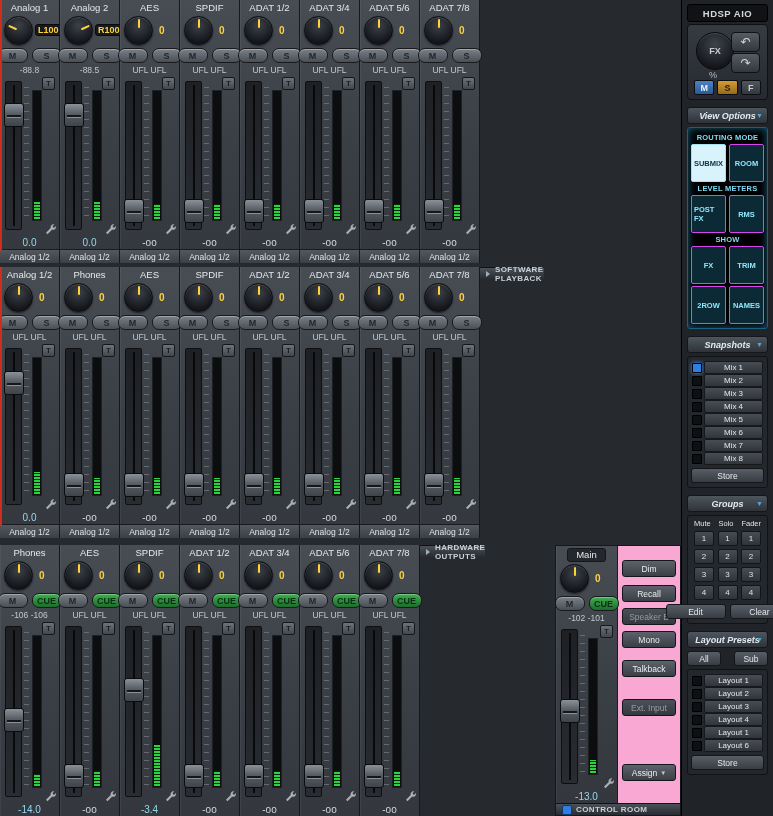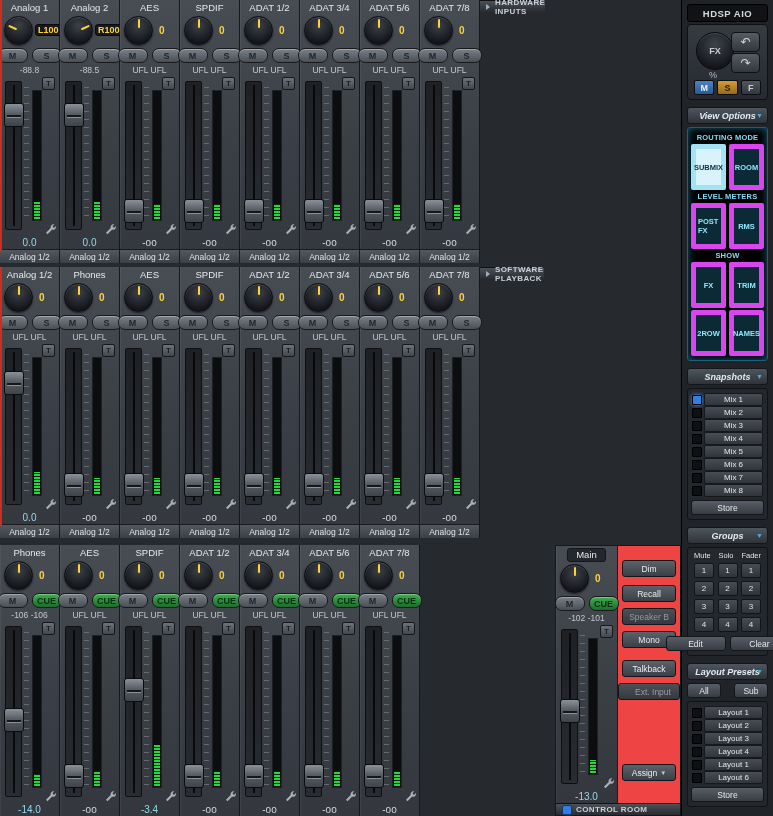--- a/index.html
+++ b/index.html
@@ -37,21 +37,21 @@
   .gain.cyan{color:#93d8ea;}
   .out-label{height:13px;width:100%;background:linear-gradient(#53585f,#3b3f46);border-top:1px solid #191b1e;font-size:8.5px;color:#e0e4e8;display:flex;align-items:center;justify-content:center;}
   
   .sec-header{height:12px;background:linear-gradient(#4b5158,#282b30);border-top:1px solid #0f1113;display:flex;align-items:center;padding-left:4px;font-size:8px;font-weight:bold;color:#c9d0d8;letter-spacing:.4px;position:relative;box-sizing:border-box;}
   .sec-arrow{width:0;height:0;border-left:4px solid #9fb0bd;border-top:3px solid transparent;border-bottom:3px solid transparent;margin:0 5px 0 2px;}
   
   .cr{position:absolute;left:555px;top:545px;width:126px;height:271px;background:#35393f;border:1px solid #15171a;box-sizing:border-box;display:flex;flex-direction:column;}
   .cr-body{flex:1;display:flex;}
   .cr-body .strip{border-right:1px solid #1b1d20;width:62px;}
   .cr-body .strip-name{background:#24272b;border:1px solid #141619;border-radius:3px;padding:0 8px;}
-  .cr-buttons{flex:1;display:flex;flex-direction:column;align-items:center;background:#ef4444;}
+  .cr-buttons{flex:1;display:flex;flex-direction:column;align-items:center;background:#f9a8d4;}
   .cr-btn{width:52px;height:15px;border-radius:3px;background:linear-gradient(#5c626a,#3b3f46);border:1px solid #14161a;color:#e9edf1;font-size:8.5px;display:flex;align-items:center;justify-content:center;flex:0 0 auto;}
   .cr-btn.dim{color:#949ba3;background:linear-gradient(#4b5057,#35393f);}
   .cr-btn.assign{margin-top:auto;margin-bottom:22px;gap:3px;}
   .cr-btn .mini-tri{font-size:6px;color:#c2c8ce;}
   .cr-ico{width:8px;height:8px;background:#2f7fe0;border:1px solid #0d3a74;border-radius:2px;margin:0 4px 0 2px;}
   
   .sidebar{position:absolute;left:681px;top:0;width:92px;height:816px;background:#202327;border-left:1px solid #000;box-sizing:border-box;}
   .device-bar{margin:4px 5px 2px;height:16px;background:#101216;border:1px solid #000;border-radius:3px;color:#d3d8dc;font-size:9.5px;font-weight:bold;display:flex;align-items:center;justify-content:center;letter-spacing:.5px;}
   .fx-panel{margin:2px 5px;position:relative;height:74px;background:linear-gradient(#363a41,#262930);border:1px solid #0f1113;border-radius:4px;}
   .fx-knob{position:absolute;left:8px;top:7px;width:36px;height:36px;border-radius:50%;background:radial-gradient(circle at 50% 32%,#3e434b,#13151a 75%);border:1px solid #090a0c;color:#c6cbd1;display:flex;align-items:center;justify-content:center;font-size:9px;font-weight:bold;box-shadow:inset 0 1px 1px rgba(255,255,255,.15);}
@@ -62,21 +62,21 @@
   .msf{flex:1;height:13px;border-radius:2px;display:flex;align-items:center;justify-content:center;font-size:9px;font-weight:bold;border:1px solid #0c0d10;}
   .msf.m{background:linear-gradient(#4c82c4,#2b5a94);color:#eaf3fb;}
   .msf.s{background:linear-gradient(#d49c36,#96691c);color:#2a1e08;}
   .msf.f{background:linear-gradient(#51575f,#33373d);color:#c9ced4;}
   .side-header{margin:7px 5px 0;height:15px;background:linear-gradient(#4e555d,#2f3339);border:1px solid #13161a;border-radius:3px;display:flex;align-items:center;justify-content:center;color:#e2eaf1;font-size:9px;font-weight:bold;position:relative;font-style:italic;}
   .side-header .tri{position:absolute;right:4px;color:#4aa9da;font-size:7px;}
   .side-panel{margin:3px 5px 0;background:#24272b;border:1px solid #101214;border-radius:3px;padding:3px 3px 4px;}
   #vo-panel{background:#000000;border:1px solid #1d5f7c;box-shadow:inset 0 0 8px rgba(42,170,220,.55);}
   .vo-label{text-align:center;color:#7fdbf4;font-size:7.5px;font-weight:bold;margin-top:2px;letter-spacing:.2px;}
   .vo-row{display:flex;justify-content:center;gap:3px;margin-top:2px;}
-  .vo-btn{min-width:35px;box-sizing:border-box;padding:18px 2px;height:12px;background:#0c2a36;border:5px solid #d946ef;border-radius:2px;color:#8fe6fa;font-size:7.5px;font-weight:bold;display:flex;align-items:center;justify-content:center;}
+  .vo-btn{min-width:35px;box-sizing:border-box;padding:18px 2px;height:12px;background:#0c2a36;border:1px solid #d946ef;border-radius:2px;color:#8fe6fa;font-size:7.5px;font-weight:bold;display:flex;align-items:center;justify-content:center;}
   .vo-btn.active{background:#d8f3fc;color:#093140;border-color:#a3e2f4;}
   .lrow{display:flex;align-items:center;gap:2px;margin:2px 1px;height:11px;}
   .led{width:8px;height:8px;background:#0e1114;border:1px solid #000;border-radius:1px;flex:0 0 auto;}
   .led.on{background:#2f7fe0;box-shadow:0 0 4px #3f97ff;}
   .lrow-label{flex:1;height:11px;background:linear-gradient(#474d54,#31353b);border:1px solid #16181b;border-radius:2px;color:#e3e7eb;font-size:8px;display:flex;align-items:center;justify-content:center;}
   .side-btn{height:13px;min-width:46px;padding:0 6px;background:linear-gradient(#585e66,#383c43);border:1px solid #13161a;border-radius:3px;color:#e5e9ed;font-size:8.5px;display:flex;align-items:center;justify-content:center;margin:4px auto 0;}
   .groups-head{display:flex;justify-content:space-between;padding:0 3px;color:#dfe3e7;font-size:7.5px;}
   .grow{display:flex;justify-content:space-between;padding:0 3px;margin-top:3px;}
   .gbtn{width:18px;height:13px;background:linear-gradient(#474d54,#2f3339);border:1px solid #121417;border-radius:2px;color:#dde1e5;font-size:8px;display:flex;align-items:center;justify-content:center;}
   .pair-row{display:flex;gap:4px;justify-content:center;margin-top:4px;}
@@ -325,24 +325,20 @@
             </div>
             <div class="t-btn">T</div>
             <div class="wrench"><svg viewBox="0 0 13 13" width="13" height="13">
                 <path d="M10.3 1.4a2.9 2.9 0 0 0-3.6 3.7L2 9.8l1.5 1.5 4.7-4.7a2.9 2.9 0 0 0 3.7-3.6L10 4.9 8.4 3.3z" fill="#aab0b6"></path>
               </svg></div>
           </div>
           <div class="gain">-oo</div>
           <div class="out-label">Analog 1/2</div>
         </div>
       </div>
-    <div class="sec-header">
-      <span class="sec-arrow"></span>
-      <span>HARDWARE INPUTS</span>
-    </div>
     <div class="red-line"></div>
   </div>
 
   <div class="section" id="sec1">
     <div class="strips">
         <div class="strip">
           <div class="strip-name">Analog 1/2</div>
           <div class="knob-row">
             <div class="knob">
               <div class="knob-pointer" style="transform: rotate(0deg);"></div>
@@ -788,20 +784,24 @@
               <div class="meter-fill" style="height: 10%;"></div>
             </div>
             <div class="t-btn">T</div>
             <div class="wrench"><svg viewBox="0 0 13 13" width="13" height="13">
                 <path d="M10.3 1.4a2.9 2.9 0 0 0-3.6 3.7L2 9.8l1.5 1.5 4.7-4.7a2.9 2.9 0 0 0 3.7-3.6L10 4.9 8.4 3.3z" fill="#aab0b6"></path>
               </svg></div>
           </div>
           <div class="gain">-oo</div>
         </div>
       </div>
+    <div class="sec-header">
+      <span class="sec-arrow"></span>
+      <span>HARDWARE OUTPUTS</span>
+    </div>
   </div>
 
   <div class="cr">
     <div class="cr-body">
       <div id="cr-strip-holder" style="display:flex;">
           <div class="strip">
             <div class="strip-name">Main</div>
             <div class="knob-row">
               <div class="knob">
                 <div class="knob-pointer" style="transform: rotate(0deg);"></div>
@@ -829,21 +829,21 @@
             </div>
             <div class="gain cyan">-13.0</div>
           </div>
         </div>
       <div class="cr-buttons" id="cr-buttons">
           <div class="cr-btn" style="margin-top: 14px;">Dim</div>
           <div class="cr-btn" style="margin-top: 8px;">Recall</div>
           <div class="cr-btn dim" style="margin-top: 6px;">Speaker B</div>
           <div class="cr-btn" style="margin-top: 6px;">Mono</div>
           <div class="cr-btn" style="margin-top: 12px;">Talkback</div>
-          <div class="cr-btn dim" style="margin-top: 6px; padding-left: 8px;">Ext. Input</div>
+          <div class="cr-btn dim" style="margin-top: 22px;">Ext. Input</div>
           <div class="cr-btn assign">
             <span>Assign</span>
             <span class="mini-tri">▼</span>
           </div>
         </div>
     </div>
     <div class="sec-header">
       <span class="cr-ico"></span>
       <span>CONTROL ROOM</span>
     </div>

